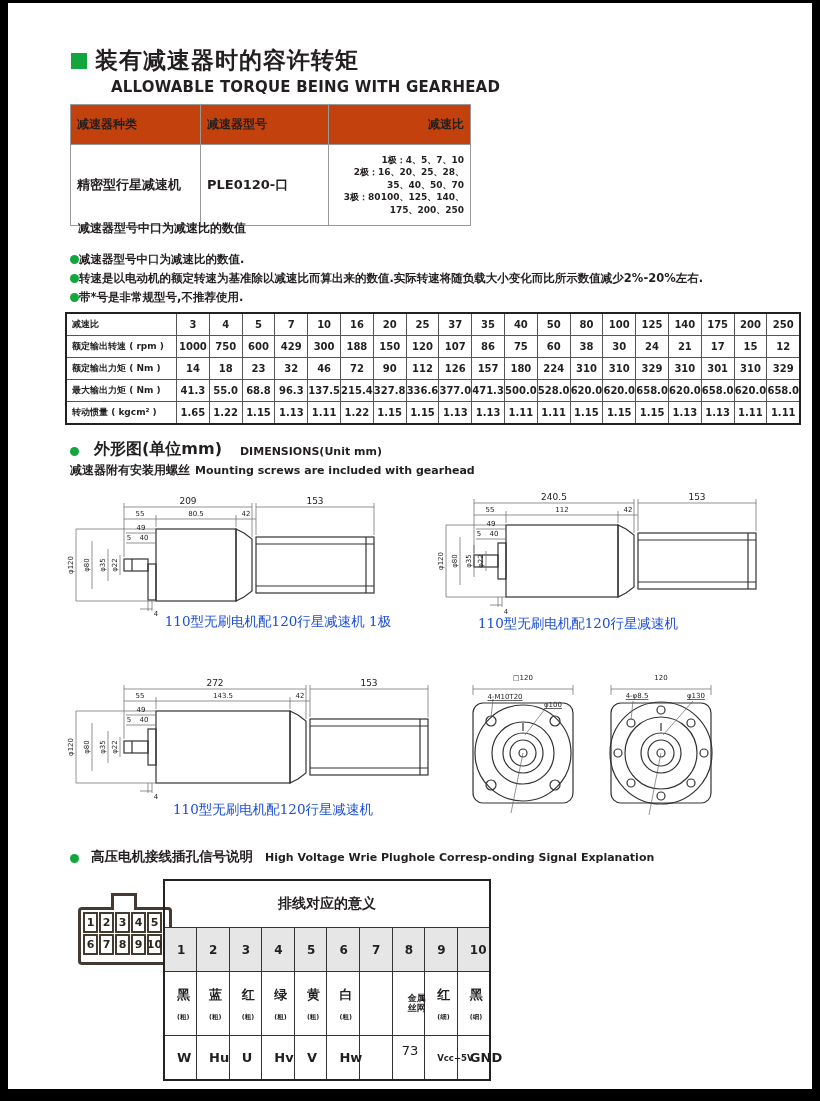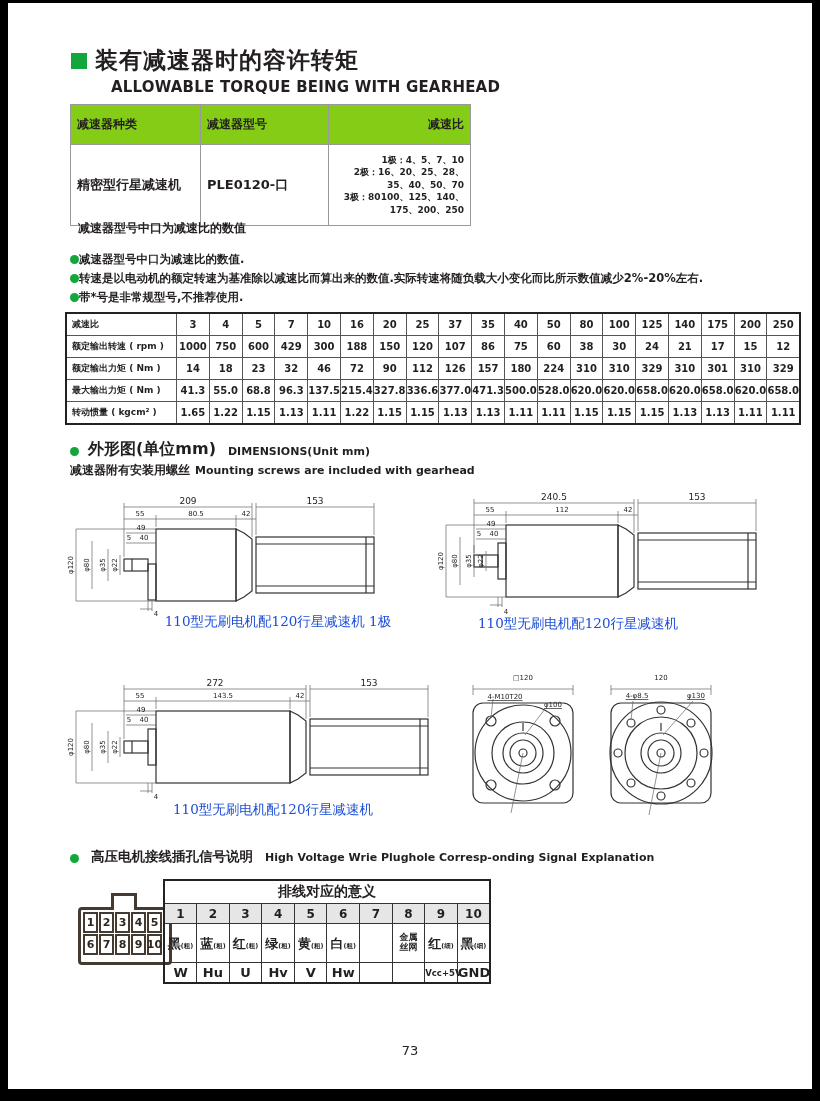--- a/index.html
+++ b/index.html
@@ -8,59 +8,59 @@
         font-family:"DejaVu Sans","Liberation Sans",sans-serif;color:#231f20;}
   
   .title-block{position:absolute;left:63px;top:42px;}
   .title-row{display:flex;align-items:center;gap:8px;}
   .green-sq{width:16px;height:16px;background:#12a63c;display:inline-block;}
   .title-zh{font-size:23px;font-weight:700;letter-spacing:1px;}
   .title-en{font-size:15px;font-weight:700;margin-left:40px;margin-top:2px;letter-spacing:0.2px;}
   
   .gh-table{position:absolute;left:62px;top:101px;width:400px;border-collapse:collapse;table-layout:fixed;}
   .gh-table td{border:1.5px solid #999;padding:2px 6px;vertical-align:middle;}
-  .gh-table .hdr{background:#84cc16;font-weight:700;font-size:12px;height:35px;}
+  .gh-table .hdr{background:#c2410c;font-weight:700;font-size:12px;height:35px;}
   .gh-table .hdr.right{text-align:right;}
   .gh-table .body-cell{height:76px;font-size:13px;font-weight:700;}
   .ratio-cell{text-align:right;font-size:9px;font-weight:700;line-height:12.5px;padding-right:5px;}
   .gh-footnote{position:absolute;left:70px;top:217px;font-size:12px;font-weight:700;}
   
   .notes{position:absolute;left:62px;top:249px;}
   .note-row{display:flex;align-items:flex-start;gap:0;margin-bottom:5px;}
   .gdot{width:9px;height:9px;border-radius:50%;background:#12a63c;flex:0 0 auto;margin-top:3px;}
   .note-row span:last-child{font-size:11.5px;font-weight:700;line-height:14px;}
   
   .spec{position:absolute;left:57px;top:309px;width:708px;border-collapse:collapse;table-layout:fixed;}
   .spec td{border:1px solid #555;text-align:center;font-size:10px;font-weight:700;height:21px;width:31.8px;padding:0;}
   .spec td.rl{width:104px;text-align:left;padding-left:5px;font-size:9px;}
   .spec{border:2px solid #222;}
   
   .dims-head{position:absolute;left:62px;top:436px;}
-  .dims-line1{display:flex;align-items:center;gap:9px;}
+  .dims-line1{display:flex;align-items:center;gap:15px;}
   .dims-zh{font-size:16px;font-weight:700;}
   .dims-en{font-size:11px;font-weight:700;margin-left:3px;margin-top:3px;}
   .dims-line2{margin-top:2px;display:flex;align-items:center;gap:5px;}
   .dims-sub-zh{font-size:12px;font-weight:700;}
   .dims-sub-en{font-size:11px;font-weight:700;}
   
   svg text.dim{font-family:"DejaVu Sans",sans-serif;font-size:9px;fill:#222;}
   svg text.dims{font-family:"DejaVu Sans",sans-serif;font-size:7px;fill:#222;}
   svg .ol{stroke:#333;stroke-width:1.2;fill:none;}
   svg .dl{stroke:#666;stroke-width:0.7;fill:none;}
   .caption{position:absolute;font-family:"DejaVu Serif","Liberation Serif",serif;font-size:13.5px;color:#1d4ed8;text-align:center;}
   
   .wire-head{position:absolute;left:62px;top:845px;display:flex;align-items:center;gap:12px;}
   .wire-zh{font-size:13.5px;font-weight:700;}
   .wire-en{font-size:11px;font-weight:700;}
   .connector{position:absolute;left:70px;top:904px;width:88px;height:52px;border:3px solid #443a30;border-radius:4px;background:#fff;}
   .latch{position:absolute;left:30px;top:-17px;width:20px;height:14px;border:3px solid #443a30;border-bottom:none;background:#fff;}
   .pins{position:absolute;left:2px;top:2px;display:grid;grid-template-columns:repeat(5,15px);grid-auto-rows:21px;gap:1px;}
   .pin{border:2px solid #443a30;font-size:11px;font-weight:700;display:flex;align-items:center;justify-content:center;color:#2d251e;}
   .wt{position:absolute;left:155px;top:876px;width:328px;border-collapse:collapse;table-layout:fixed;border:2px solid #222;}
-  .wt td{border:1px solid #333;text-align:center;padding:0;}
+  .wt td{border:1px solid #333;text-align:center;padding:12px;}
   .wt-title{font-size:14px;font-weight:700;height:22px;}
   .wt-num{background:#e6e6e6;font-size:12px;font-weight:700;height:19px;}
   .wt-wire{height:38px;font-weight:700;}
   .wm{font-size:13px;}
   .wm.small{font-size:9px;display:inline-block;width:24px;line-height:10px;}
   .ws{font-size:6.5px;}
   .wt-sig{font-size:13px;font-weight:700;height:19px;}
   .wt-sig.small{font-size:8.5px;}
   
   .pagenum{position:absolute;left:0;top:1040px;width:100%;text-align:center;font-size:13px;color:#222;}

